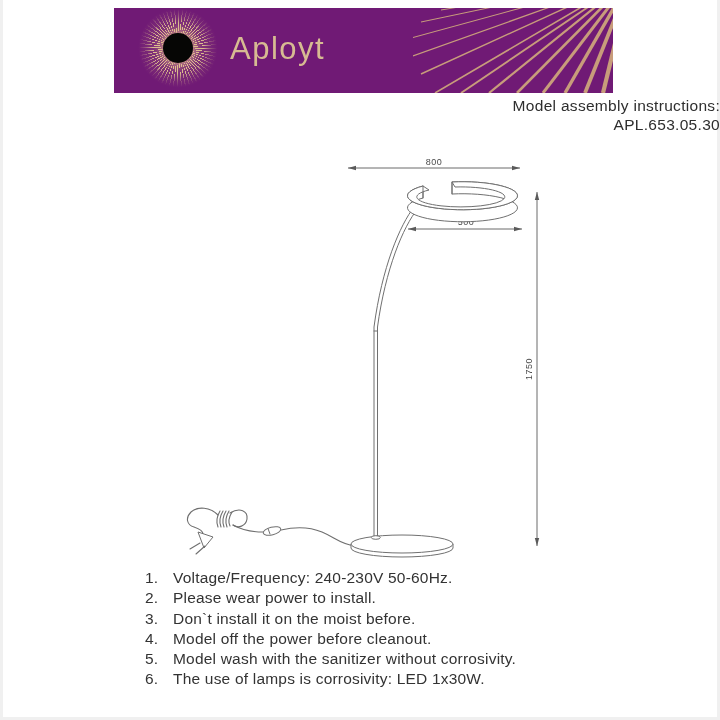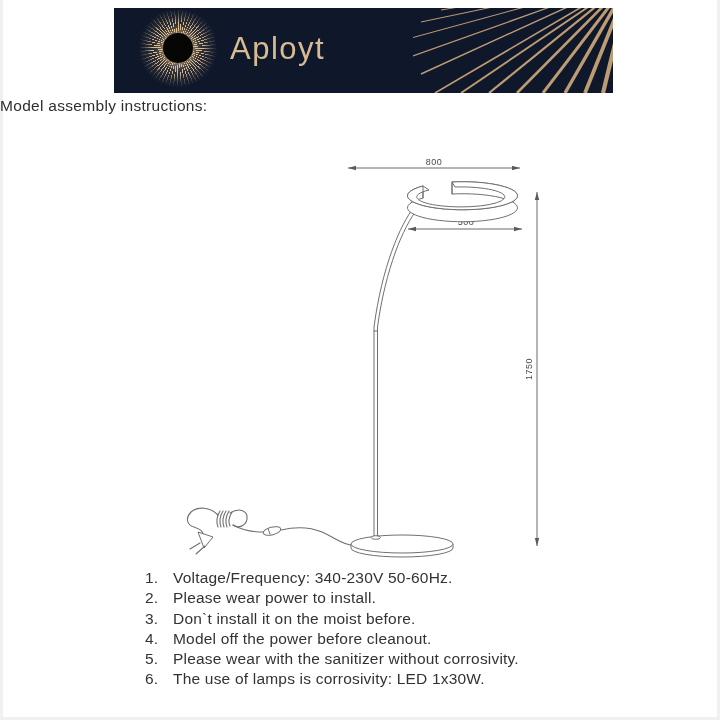--- a/index.html
+++ b/index.html
@@ -8,39 +8,39 @@
     font-family:"Liberation Sans",sans-serif;overflow:hidden;
   }
   .edge{position:absolute;background:#f0f0f0;}
   .edge-left{left:0;top:0;width:3px;height:720px;}
   .edge-right{right:0;top:0;width:3px;height:720px;}
   .edge-bottom{left:0;bottom:0;width:720px;height:3px;}
 
   
   .banner{
     position:absolute;left:114px;top:8px;width:499px;height:85px;
-    background:#0f172a;overflow:hidden;
+    background:#701a75;overflow:hidden;
   }
   .sun-wrap{position:absolute;left:24px;top:0;width:80px;height:80px;}
   .sun-glow{position:absolute;inset:0;border-radius:50%;
     background:radial-gradient(circle,rgba(232,196,140,.40) 13px,rgba(232,196,140,.14) 24px,rgba(232,196,140,0) 40px);}
   .sun-rays{position:absolute;inset:0;border-radius:50%;
     background:repeating-conic-gradient(#dcbd8e 0deg 1.7deg,rgba(0,0,0,0) 1.7deg 6deg);
     -webkit-mask:radial-gradient(circle at 50% 50%,transparent 0 15px,#000 16px 25px,rgba(0,0,0,.35) 32px,transparent 39px);
     mask:radial-gradient(circle at 50% 50%,transparent 0 15px,#000 16px 25px,rgba(0,0,0,.35) 32px,transparent 39px);}
   .sun-core{position:absolute;left:25px;top:25px;width:30px;height:30px;border-radius:50%;
     background:#060605;box-shadow:0 0 7px 1px rgba(236,200,142,.55);}
   .brand{
     position:absolute;left:116px;top:0;height:85px;line-height:82px;
     color:#d7bb92;font-size:31px;font-weight:300;letter-spacing:1.5px;
   }
   .corner-rays{position:absolute;right:0;top:0;}
 
   
-  .titles{position:absolute;left:0;top:97px;width:720px;text-align:left;
+  .titles{position:absolute;left:0;top:97px;width:720px;text-align:right;
     color:#2e2e2e;font-size:15.5px;line-height:18.5px;font-weight:500;letter-spacing:.3px;}
 
   
   .diagram{position:absolute;left:130px;top:145px;}
   .diagram text{font-family:"Liberation Sans",sans-serif;font-size:9px;fill:#4a4a4a;letter-spacing:.5px;}
   .ln{stroke:#707070;stroke-width:1;fill:none;stroke-linecap:round;stroke-linejoin:round;}
   .lnfill{stroke:#707070;stroke-width:1;fill:#ffffff;stroke-linejoin:round;}
   .dim{stroke:#5a5a5a;stroke-width:.9;fill:none;}
   .dimhead{fill:#5a5a5a;stroke:none;}
   .cord{stroke:#6f6f6f;stroke-width:1.1;fill:none;stroke-linecap:round;stroke-linejoin:round;}
@@ -80,20 +80,21 @@
       <line x1="218" y1="-30" x2="130" y2="85" stroke-width="3"></line>
       <line x1="218" y1="-30" x2="152" y2="85" stroke-width="3.4"></line>
       <line x1="218" y1="-30" x2="172" y2="85" stroke-width="3.8"></line>
       <line x1="218" y1="-30" x2="190" y2="85" stroke-width="4.2"></line>
     </g>
   </svg>
 </div>
 
 <div class="titles">
   <div>Model assembly instructions:</div>
+  <div>APL.653.05.30</div>
 </div>
 
 <svg class="diagram" width="440" height="440" viewBox="0 0 440 440">
 
   <g>
     <path class="dim" d="M218,23 H390"></path>
     <path class="dimhead" d="M218,23 l8,-2.2 v4.4 z"></path>
     <path class="dimhead" d="M390,23 l-8,-2.2 v4.4 z"></path>
     <text x="304" y="20" text-anchor="middle">800</text>
   </g>
@@ -147,35 +148,35 @@
     <path class="lnfill" d="M293,41 A55,14 0 1 0 322,37 L322,49 A55,14 0 1 1 293,53 Z"></path>
     <path class="lnfill" d="M293,41 A55,14 0 1 0 322,37 L325,42 A44,10 0 1 1 299,45 Z"></path>
     <path class="ln" d="M293,41 L293,53"></path>
     <path class="ln" d="M322,37 L322,49"></path>
   </g>
 </svg>
 
 <div class="instructions">
   <div class="inst-row">
     <span class="inst-num">1.</span>
-    <span class="inst-text">Voltage/Frequency: 340-230V 50-60Hz.</span>
+    <span class="inst-text">Voltage/Frequency: 240-230V 50-60Hz.</span>
   </div>
   <div class="inst-row">
     <span class="inst-num">2.</span>
     <span class="inst-text">Please wear power to install.</span>
   </div>
   <div class="inst-row">
     <span class="inst-num">3.</span>
     <span class="inst-text">Don`t install it on the moist before.</span>
   </div>
   <div class="inst-row">
     <span class="inst-num">4.</span>
     <span class="inst-text">Model off the power before cleanout.</span>
   </div>
   <div class="inst-row">
     <span class="inst-num">5.</span>
-    <span class="inst-text">Please wear with the sanitizer without corrosivity.</span>
+    <span class="inst-text">Model wash with the sanitizer without corrosivity.</span>
   </div>
   <div class="inst-row">
     <span class="inst-num">6.</span>
     <span class="inst-text">The use of lamps is corrosivity: LED 1x30W.</span>
   </div>
 </div>
 
 </body></html>

